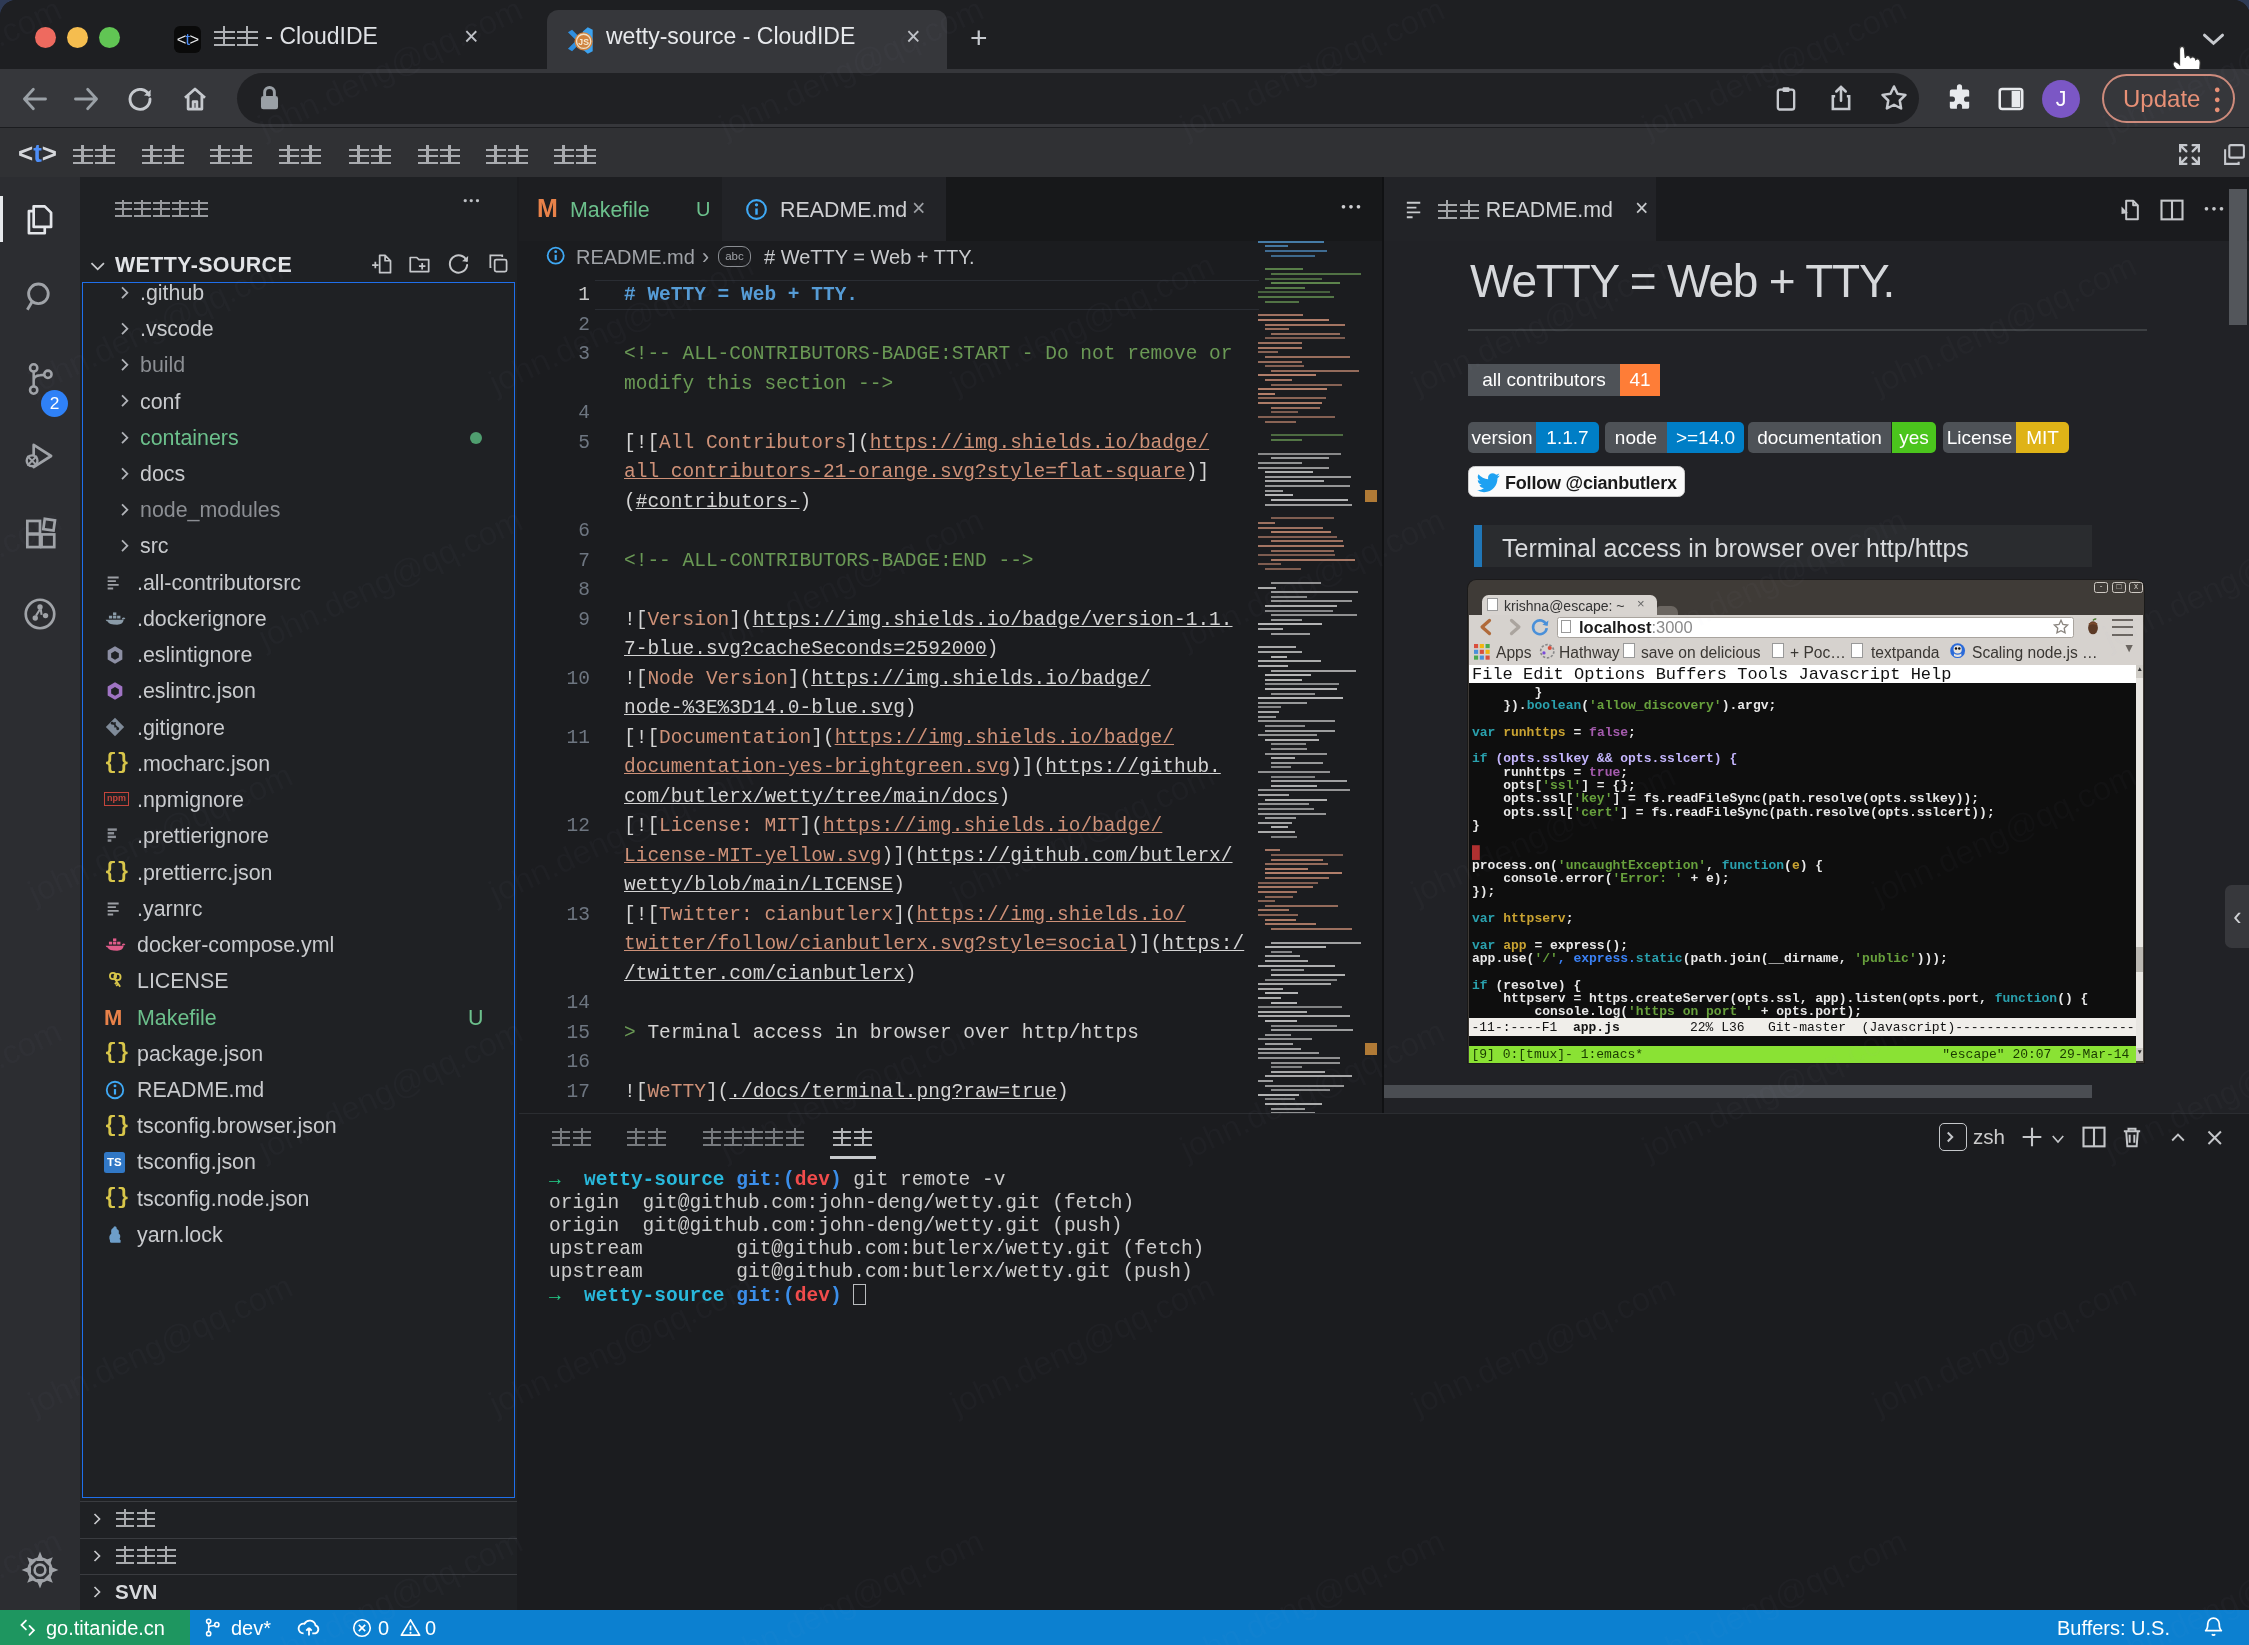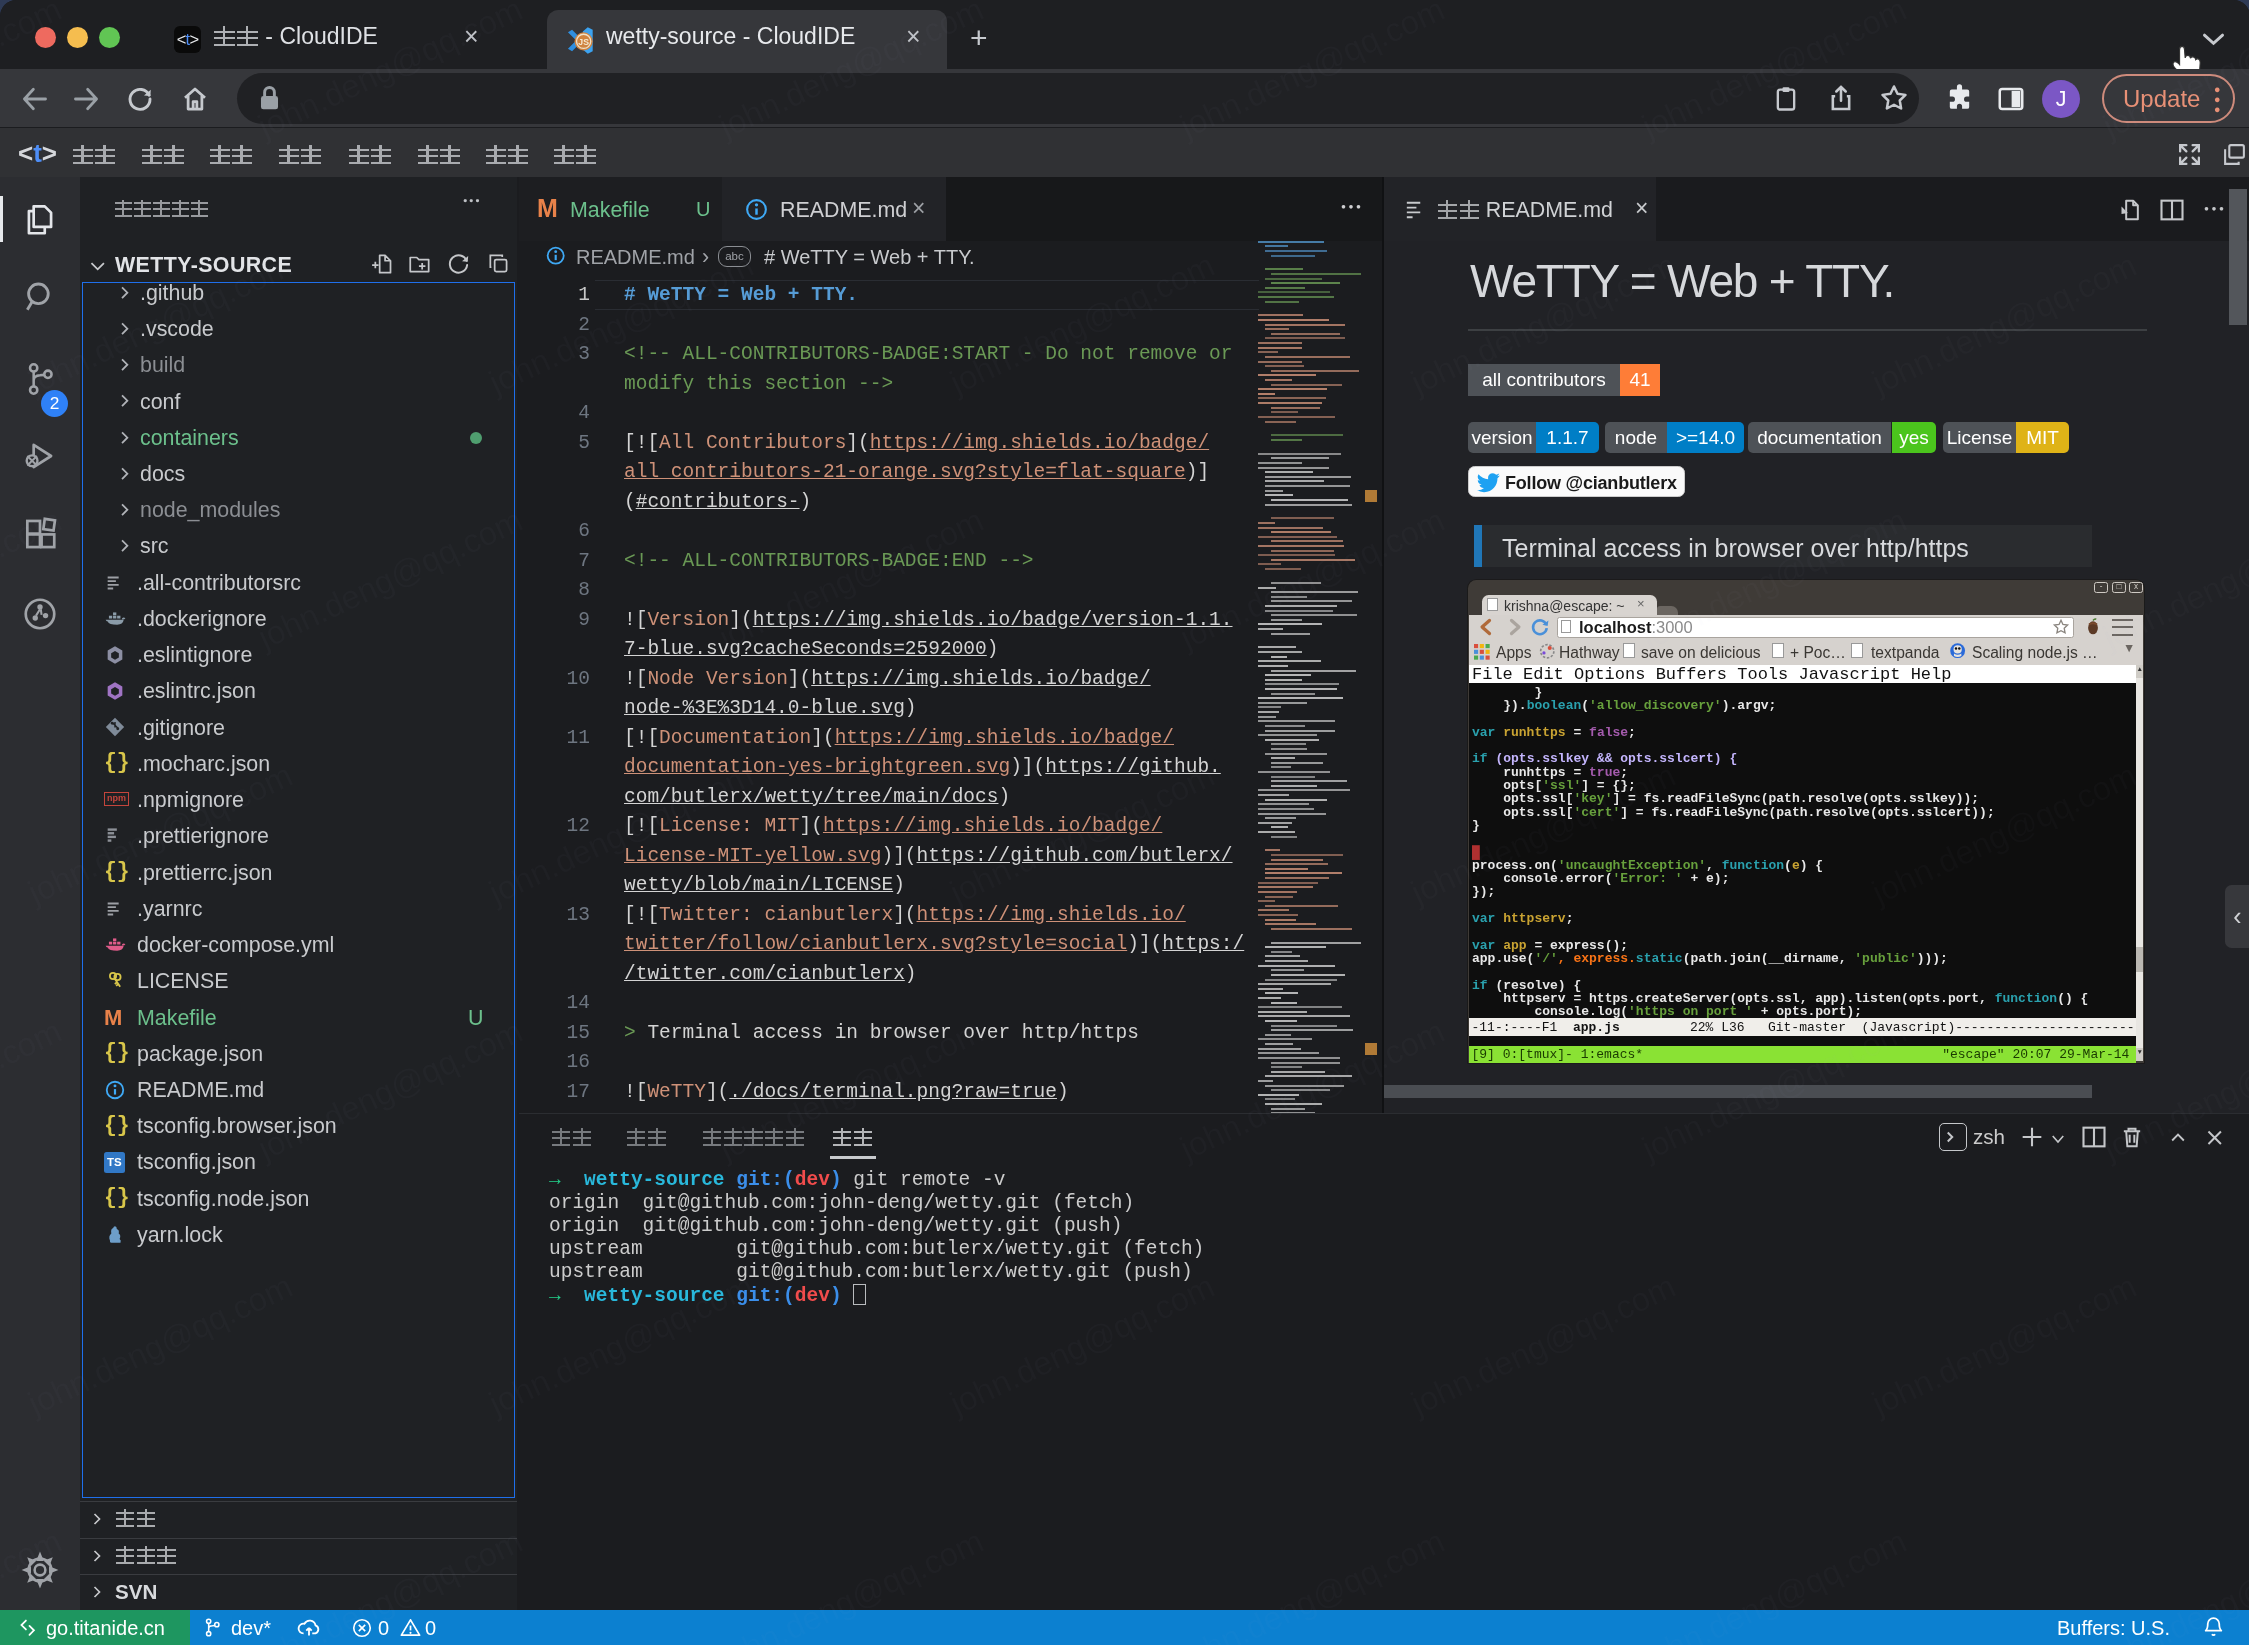--- a/index.html
+++ b/index.html
@@ -717,21 +717,21 @@
 <span style="color:#E8E8E8">}</span>
 
 <span style="color:#B03030">█</span>
 <span style="color:#E8E8E8">process.on(</span><span style="color:#67A03C">'uncaughtException'</span><span style="color:#E8E8E8">,</span> <span style="color:#2AA1AE;font-weight:bold">function</span><span style="color:#E8E8E8">(</span><span style="color:#C9A332">e</span><span style="color:#E8E8E8">) {</span>
     <span style="color:#E8E8E8">console.error(</span><span style="color:#67A03C">'Error: '</span> <span style="color:#E8E8E8">+ e);</span>
 <span style="color:#E8E8E8">});</span>
 
 <span style="color:#2AA1AE;font-weight:bold">var</span> <span style="color:#C9A332">httpserv</span><span style="color:#E8E8E8">;</span>
 
 <span style="color:#2AA1AE;font-weight:bold">var</span> <span style="color:#C9A332">app</span> <span style="color:#E8E8E8">= express();</span>
-<span style="color:#E8E8E8">app.use(</span><span style="color:#67A03C">'/'</span><span style="color:#f97316">, express.</span><span style="color:#2AA1AE;font-weight:bold">static</span><span style="color:#E8E8E8">(path.join(__dirname,</span> <span style="color:#67A03C">'public'</span><span style="color:#E8E8E8">)));</span>
+<span style="color:#E8E8E8">app.use(</span><span style="color:#67A03C">'/'</span><span style="color:#3b82f6">, express.</span><span style="color:#2AA1AE;font-weight:bold">static</span><span style="color:#E8E8E8">(path.join(__dirname,</span> <span style="color:#67A03C">'public'</span><span style="color:#E8E8E8">)));</span>
 
 <span style="color:#2AA1AE;font-weight:bold">if</span> <span style="color:#E8E8E8">(resolve) {</span>
     <span style="color:#E8E8E8">httpserv = https.createServer(opts.ssl, app).listen(opts.port,</span> <span style="color:#2AA1AE;font-weight:bold">function</span><span style="color:#E8E8E8">() {</span>
         <span style="color:#E8E8E8">console.log(</span><span style="color:#67A03C">'https on port '</span> <span style="color:#E8E8E8">+ opts.port);</span></pre>
 <div class="abs" style="left:1469px;top:1018px;width:667px;height:18px;background:#F0EEEA"></div>
 <div class="abs" style="left:1469px;top:1018px;width:667px;height:18px;overflow:hidden">
       <pre style="position:absolute;left:2.5px;top:1.6px;font-size:13px;color:#111">-11-:----F1  <b>app.js</b>         22% L36   Git-master  (Javascript)--------------------------------------</pre>
     </div>
 <div class="abs" style="left:1469px;top:1036px;width:667px;height:10px;background:#0E0E0E"></div>
 <div class="abs" style="left:1469px;top:1046px;width:667px;height:16.5px;background:#8AE234"></div>

